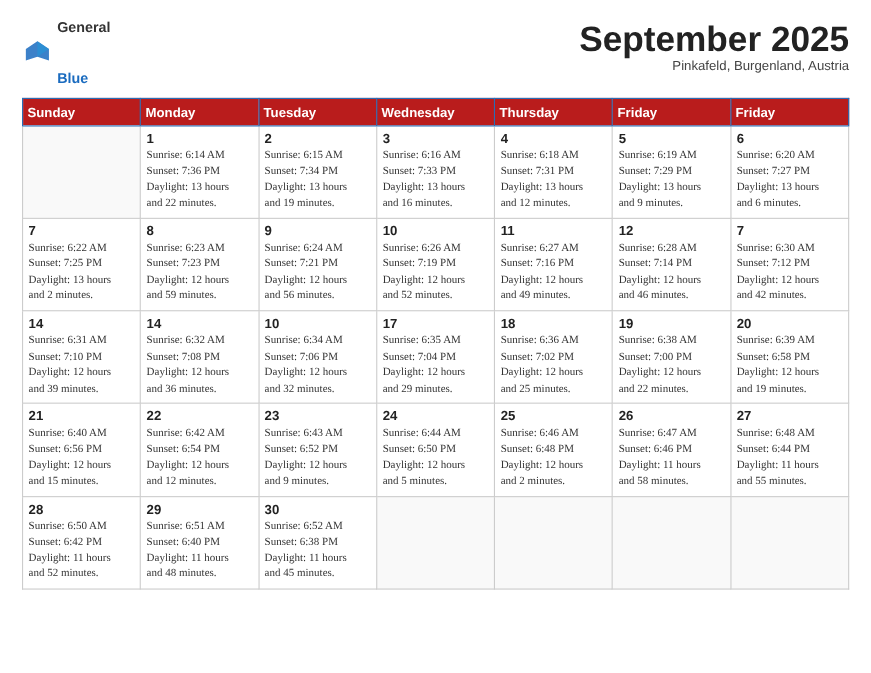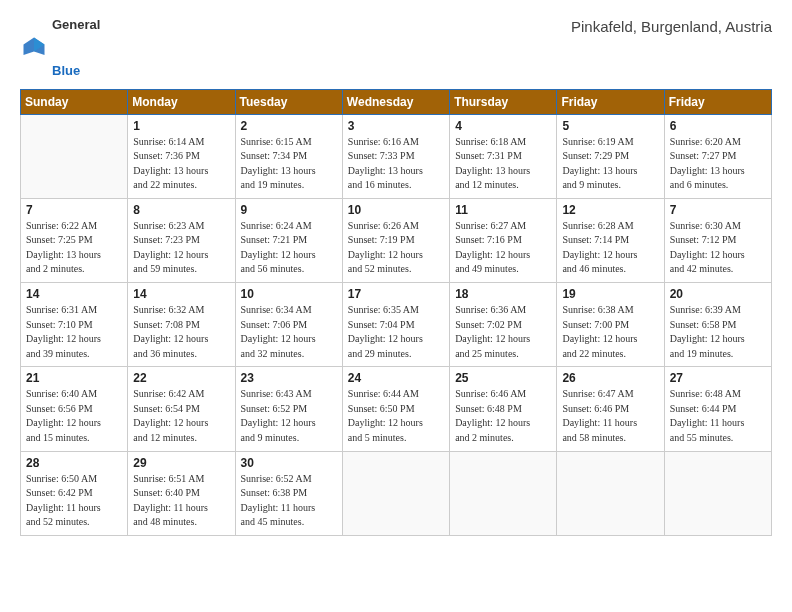--- a/index.html
+++ b/index.html
@@ -44,31 +44,31 @@
     .title-block {
       text-align: right;
     }
     .main-title {
       font-size: 32px;
       font-weight: bold;
       color: #222;
       line-height: 1.1;
     }
     .subtitle {
-      font-size: 15px;
+      font-size: 12px;
       color: #444;
     }
     .calendar {
       width: 100%;
       border-collapse: collapse;
       flex: 1;
       font-size: 10px;
     }
     .calendar thead th {
-      background-color: #a16207;
+      background-color: #b91c1c;
       color: #fff;
       padding: 5px 4px;
       text-align: left;
       font-size: 12px;
       font-weight: bold;
       border: 1px solid #2a6db5;
     }
     .calendar tbody td {
       border: 1px solid #ccc;
       vertical-align: top;
@@ -106,20 +106,21 @@
       <svg class="logo-icon" viewBox="0 0 32 32" xmlns="http://www.w3.org/2000/svg">
         <polygon points="16,4 28,12 28,24 16,20 4,24 4,12" fill="#1a6bbf" opacity="0.85"></polygon>
         <polygon points="16,4 28,12 16,20" fill="#2a8fd4" opacity="0.9"></polygon>
       </svg>
       <div class="logo-text">
         <span class="logo-general">General</span>
         <span class="logo-blue">Blue</span>
       </div>
     </div>
     <div class="title-block">
+      <div class="main-title">September 2025</div>
       <div class="subtitle">Pinkafeld, Burgenland, Austria</div>
     </div>
   </div>
 
   <table class="calendar">
     <thead>
       <tr>
       <th>Sunday</th>
           <th>Monday</th>
           <th>Tuesday</th>

